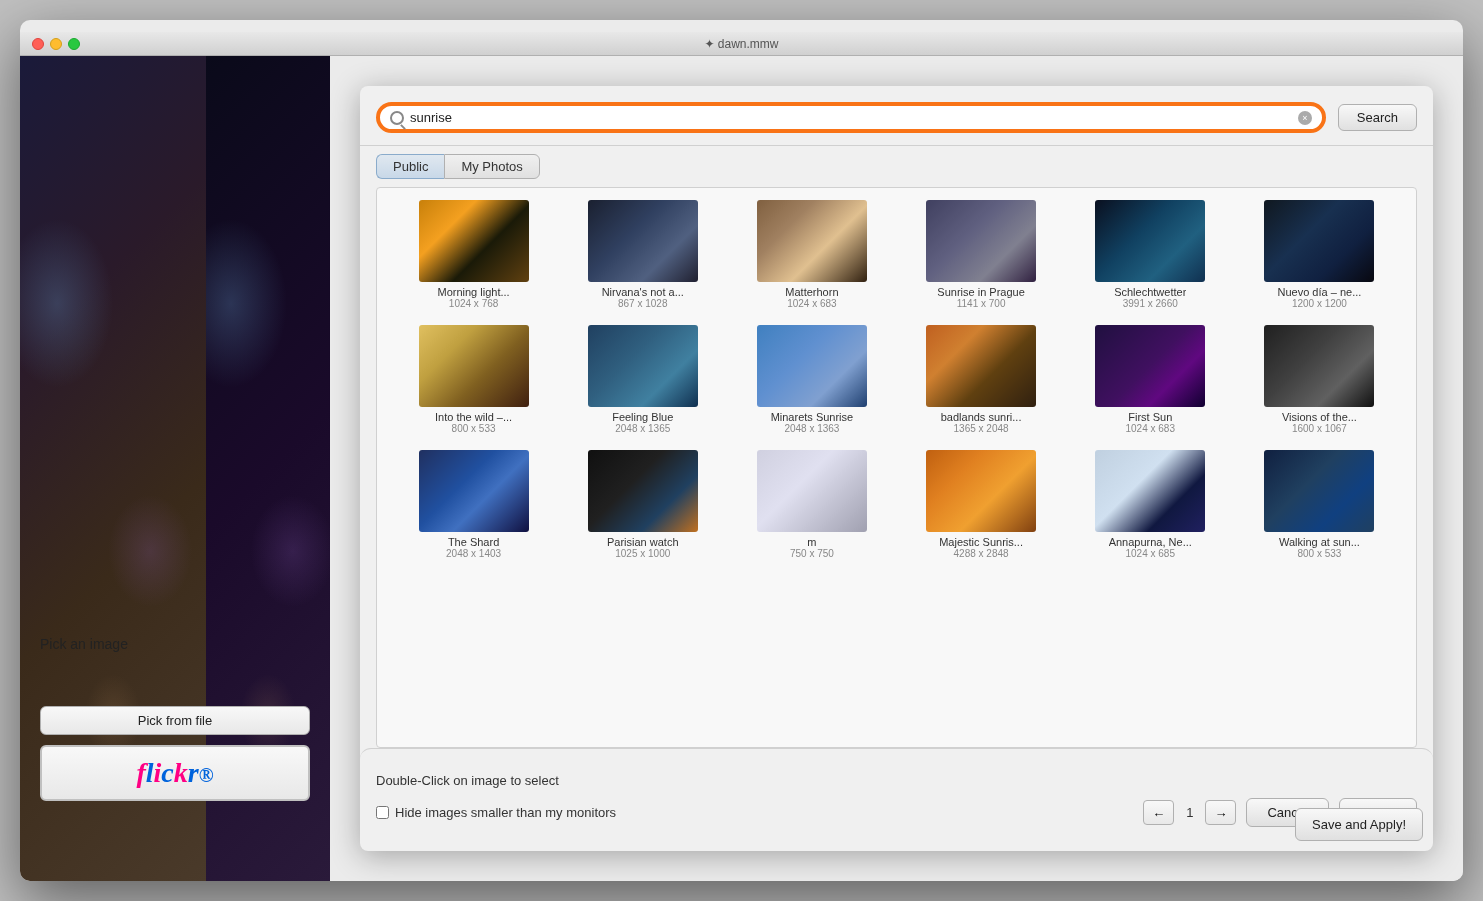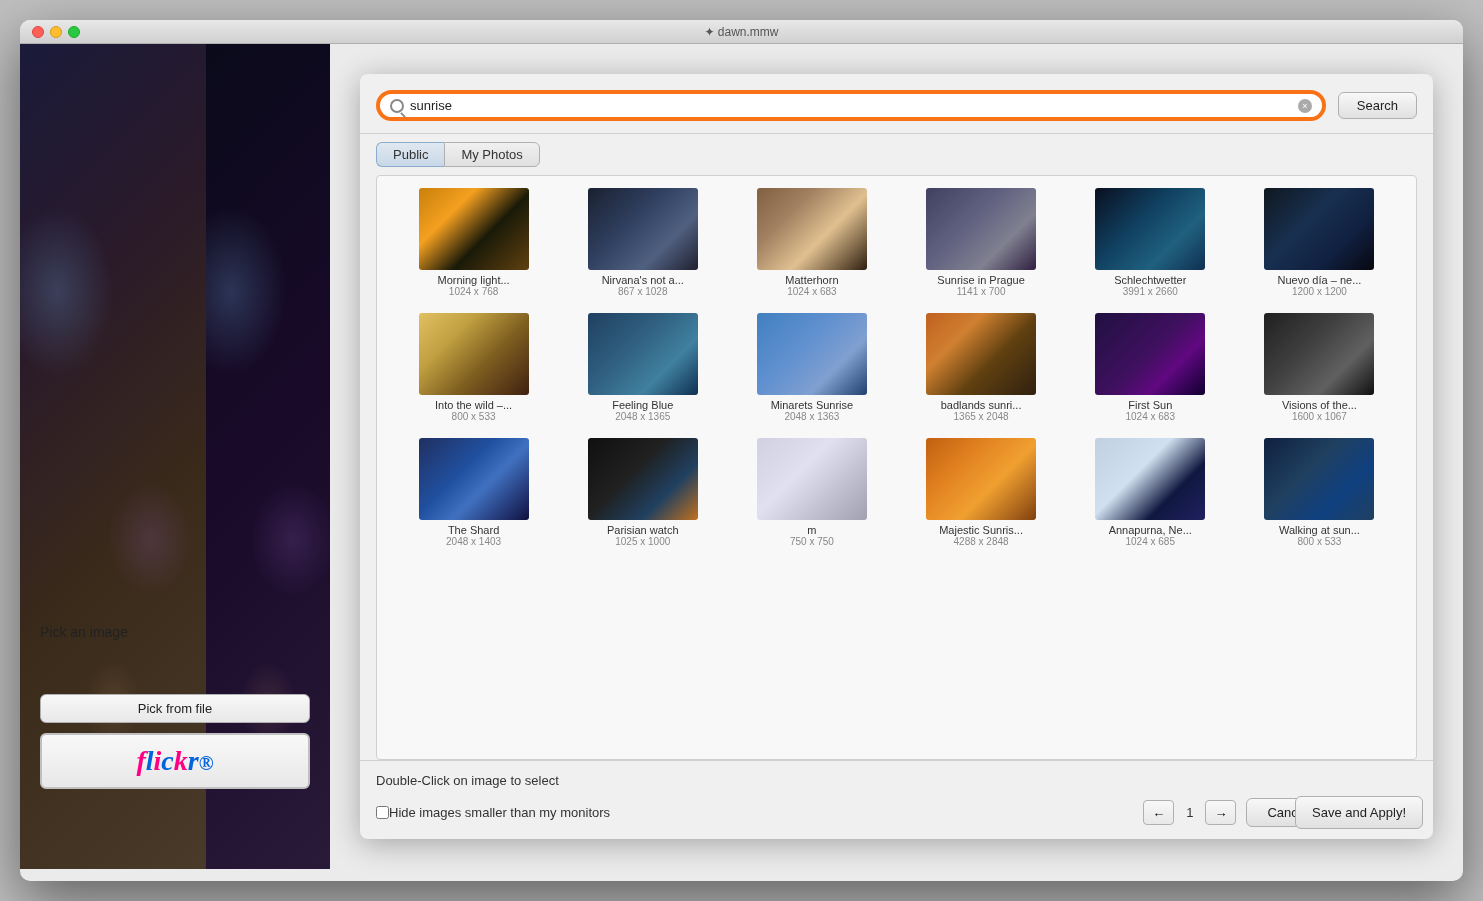--- a/index.html
+++ b/index.html
@@ -26,20 +26,21 @@
     }
 
     .title-bar {
       height: 24px;
       background: linear-gradient(to bottom, #e8e8e8, #d0d0d0);
       border-bottom: 1px solid #b0b0b0;
       display: flex;
       align-items: center;
       padding: 0 12px;
       position: relative;
+      margin-top: 12px;
     }
 
     .traffic-lights {
       display: flex;
       gap: 6px;
     }
 
     .traffic-light {
       width: 12px;
       height: 12px;
@@ -341,39 +342,41 @@
     }
 
     .photo-dims {
       font-size: 10px;
       color: #888;
       text-align: center;
     }
 
     
     .dialog-bottom {
-      padding: 12px 16px;
+      padding: 24px 16px;
       border-top: 1px solid #d0d0d0;
+      border-radius: 11px;
     }
 
     .dialog-hint {
       font-size: 13px;
       color: #333;
       margin-bottom: 10px;
     }
 
     .dialog-footer {
       display: flex;
       align-items: center;
       justify-content: space-between;
     }
 
     .hide-small-checkbox {
       display: flex;
       align-items: center;
+      gap: 6px;
       font-size: 13px;
       color: #333;
     }
 
     .footer-right {
       display: flex;
       align-items: center;
       gap: 10px;
     }
 

